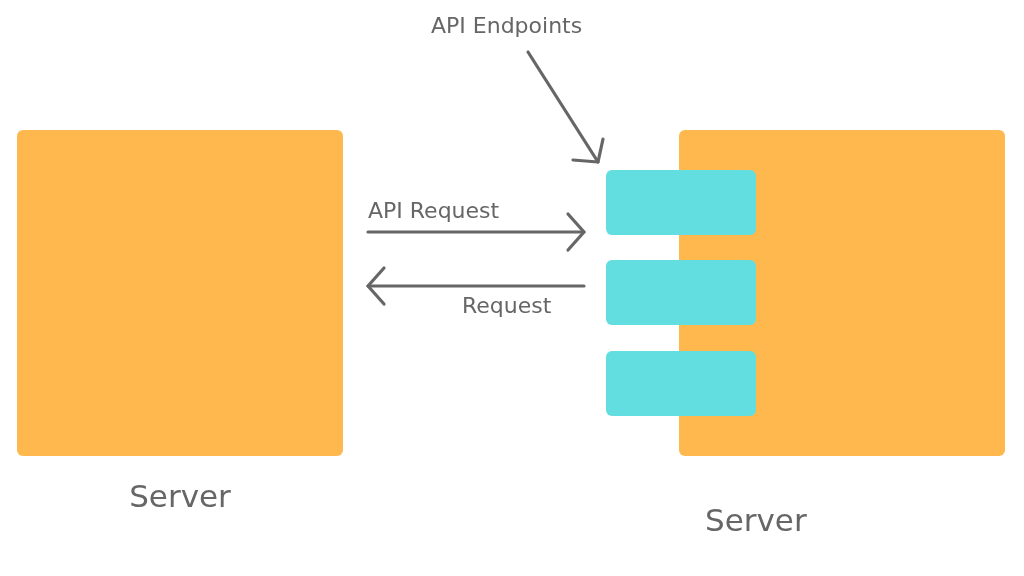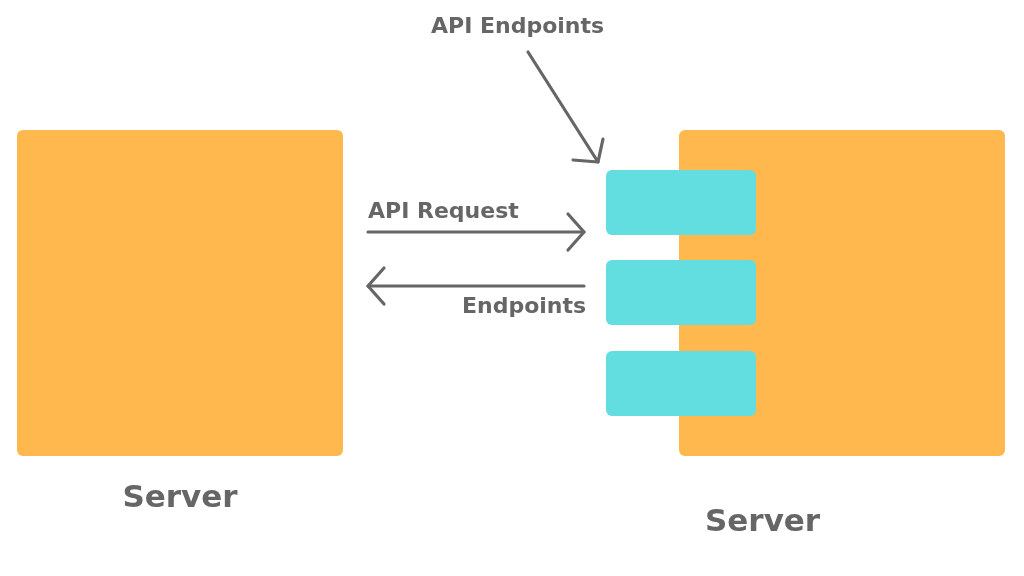--- a/index.html
+++ b/index.html
@@ -13,21 +13,21 @@
     }
     #client-box { left: 17px; top: 130px; width: 326px; height: 326px; }
     #server-box { left: 679px; top: 130px; width: 326px; height: 326px; }
     .endpoint {
       position: absolute; left: 606px; width: 150px; height: 65px; border-radius: 6px;
     }
     #ep1 { top: 170px; }
     #ep2 { top: 260px; }
     #ep3 { top: 351px; }
     .label {
-      position: absolute; font-weight: bold; white-space: nowrap;
+      position: absolute; font-weight: normal; white-space: nowrap;
     }
     #client-label { left: 17px; width: 326px; top: 478px; text-align: center; font-size: 31px; }
     #server-label { left: 705px; width: 326px; top: 478px; font-size: 31px; margin-top: 24px; }
     #endpoints-label { left: 431px; top: 13px; font-size: 22px; }
     #request-label { left: 368px; top: 198px; font-size: 22px; text-align: center; }
     #response-label { left: 462px; top: 293px; font-size: 22px; }
     svg#arrows { position: absolute; left: 0; top: 0; }
   </style>
 </head>
 <body style="background: rgb(255, 255, 255);">
@@ -36,21 +36,21 @@
 <div id="server-box" class="box" style="background: rgb(254, 184, 77);"></div>
 
 <div id="ep1" class="endpoint" style="background: rgb(98, 221, 224);"></div>
 <div id="ep2" class="endpoint" style="background: rgb(98, 221, 224);"></div>
 <div id="ep3" class="endpoint" style="background: rgb(98, 221, 224);"></div>
 
 <div id="client-label" class="label" style="color: rgb(102, 102, 102);">Server</div>
 <div id="server-label" class="label" style="color: rgb(102, 102, 102);">Server</div>
 <div id="endpoints-label" class="label" style="color: rgb(102, 102, 102);">API Endpoints</div>
 <div id="request-label" class="label" style="color: rgb(102, 102, 102);">API Request</div>
-<div id="response-label" class="label" style="color: rgb(102, 102, 102);">Endpoints</div>
+<div id="response-label" class="label" style="color: rgb(102, 102, 102);">Request</div>
 
 <svg id="arrows" width="1024" height="576">
   <g id="arrow-group" fill="none" stroke-width="3.2" stroke-linecap="round" stroke-linejoin="round" stroke="#666666">
     <g>
       <line x1="368" y1="232" x2="584" y2="232"></line>
       <polyline points="568,214 584,232 568,250"></polyline>
     </g>
     <g>
       <line x1="368" y1="286" x2="584" y2="286"></line>
       <polyline points="384,268 368,286 384,304"></polyline>

